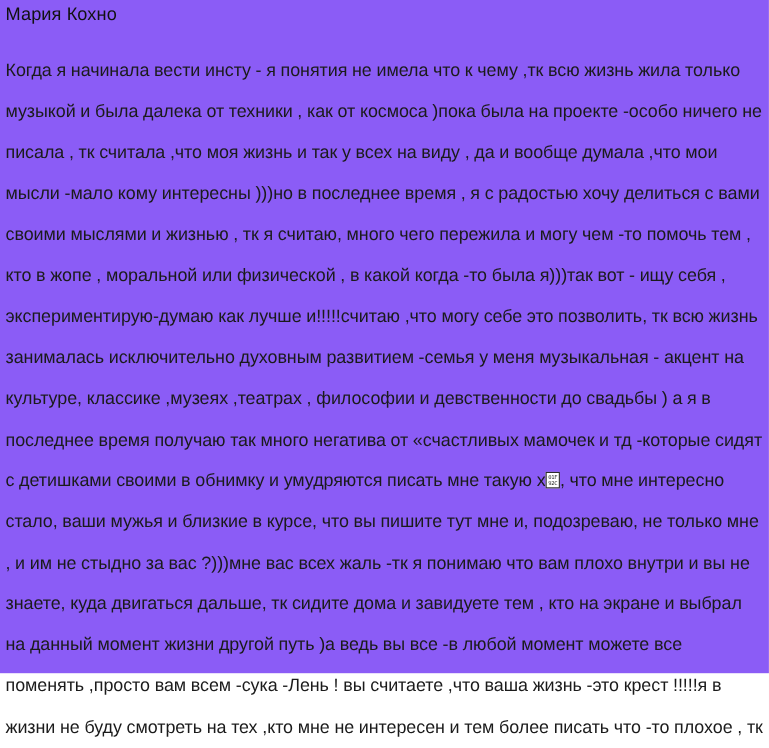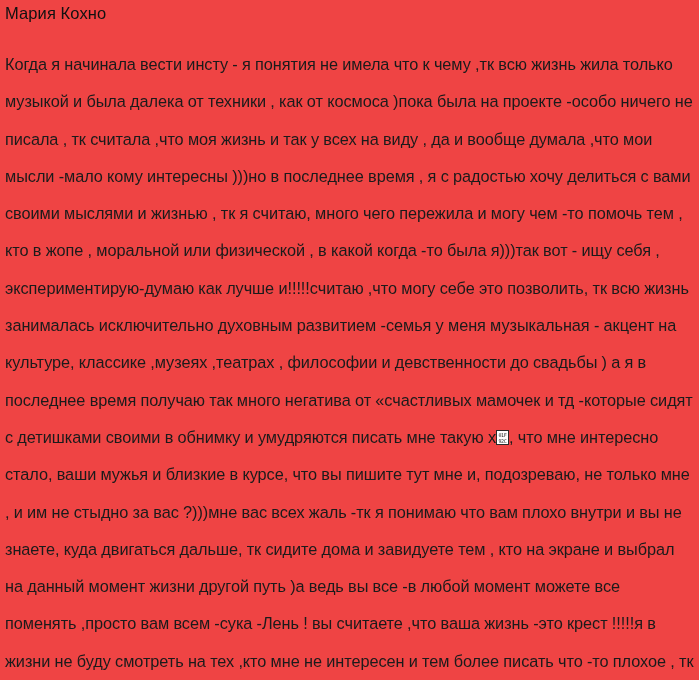--- a/index.html
+++ b/index.html
@@ -11,25 +11,25 @@
     width: 699px;
     height: 680px;
     overflow: hidden;
     font-family: "Liberation Sans", "DejaVu Sans", sans-serif;
     color: #1a1a1a;
     -webkit-font-smoothing: antialiased;
   }
 
   .page {
     width: 699px;
-    height: 680px;
+    height: 612px;
     box-sizing: border-box;
     padding: 0;
     position: relative;
-    background: #ef4444;
+    background: #8b5cf6;
   }
 
   .author-name {
     position: absolute;
     left: 5px;
     top: 2px;
     font-size: 16.5px;
     line-height: 22px;
     font-weight: 400;
     color: #111111;

